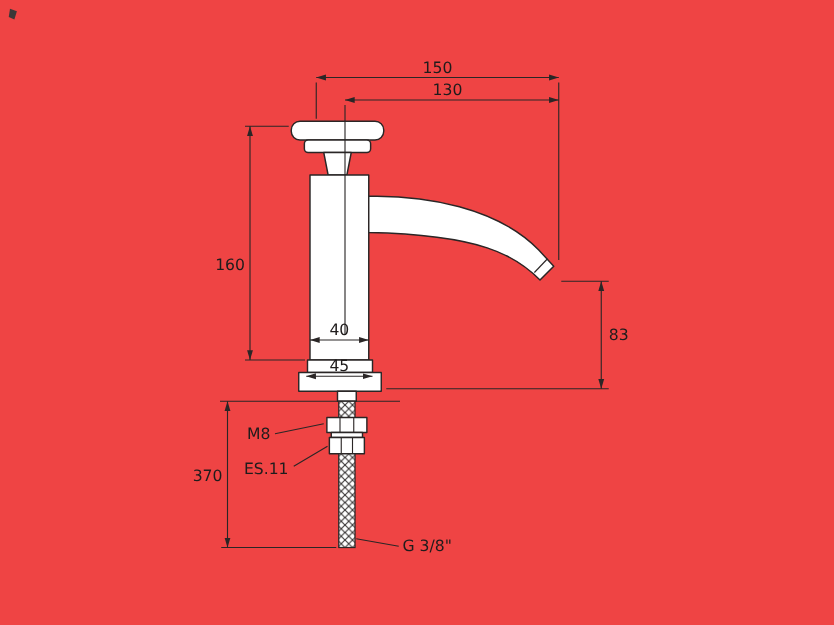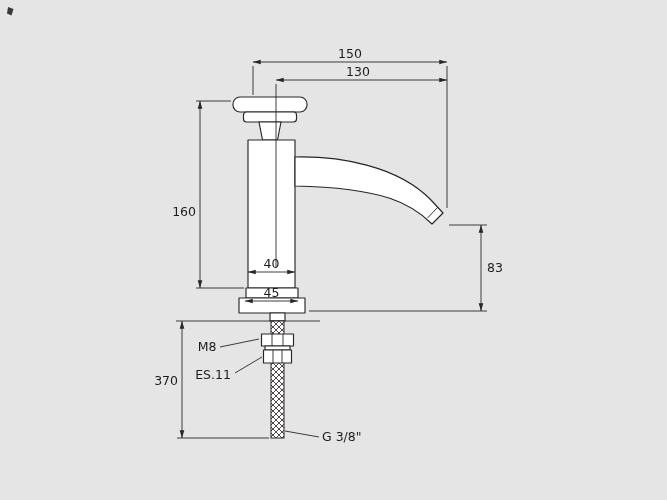--- a/index.html
+++ b/index.html
@@ -9,21 +9,21 @@
   }
   body {
     width: 667px;
     height: 500px;
     overflow: hidden;
     font-family: "DejaVu Sans", "Liberation Sans", sans-serif;
   }
   .stage {
     width: 667px;
     height: 500px;
-    background: #e5e5e5;
+    background: #ef4444;
   }
   svg {
     display: block;
   }
   .outline {
     fill: #ffffff;
     stroke: #2a2626;
     stroke-width: 1.15;
     stroke-linejoin: round;
   }

